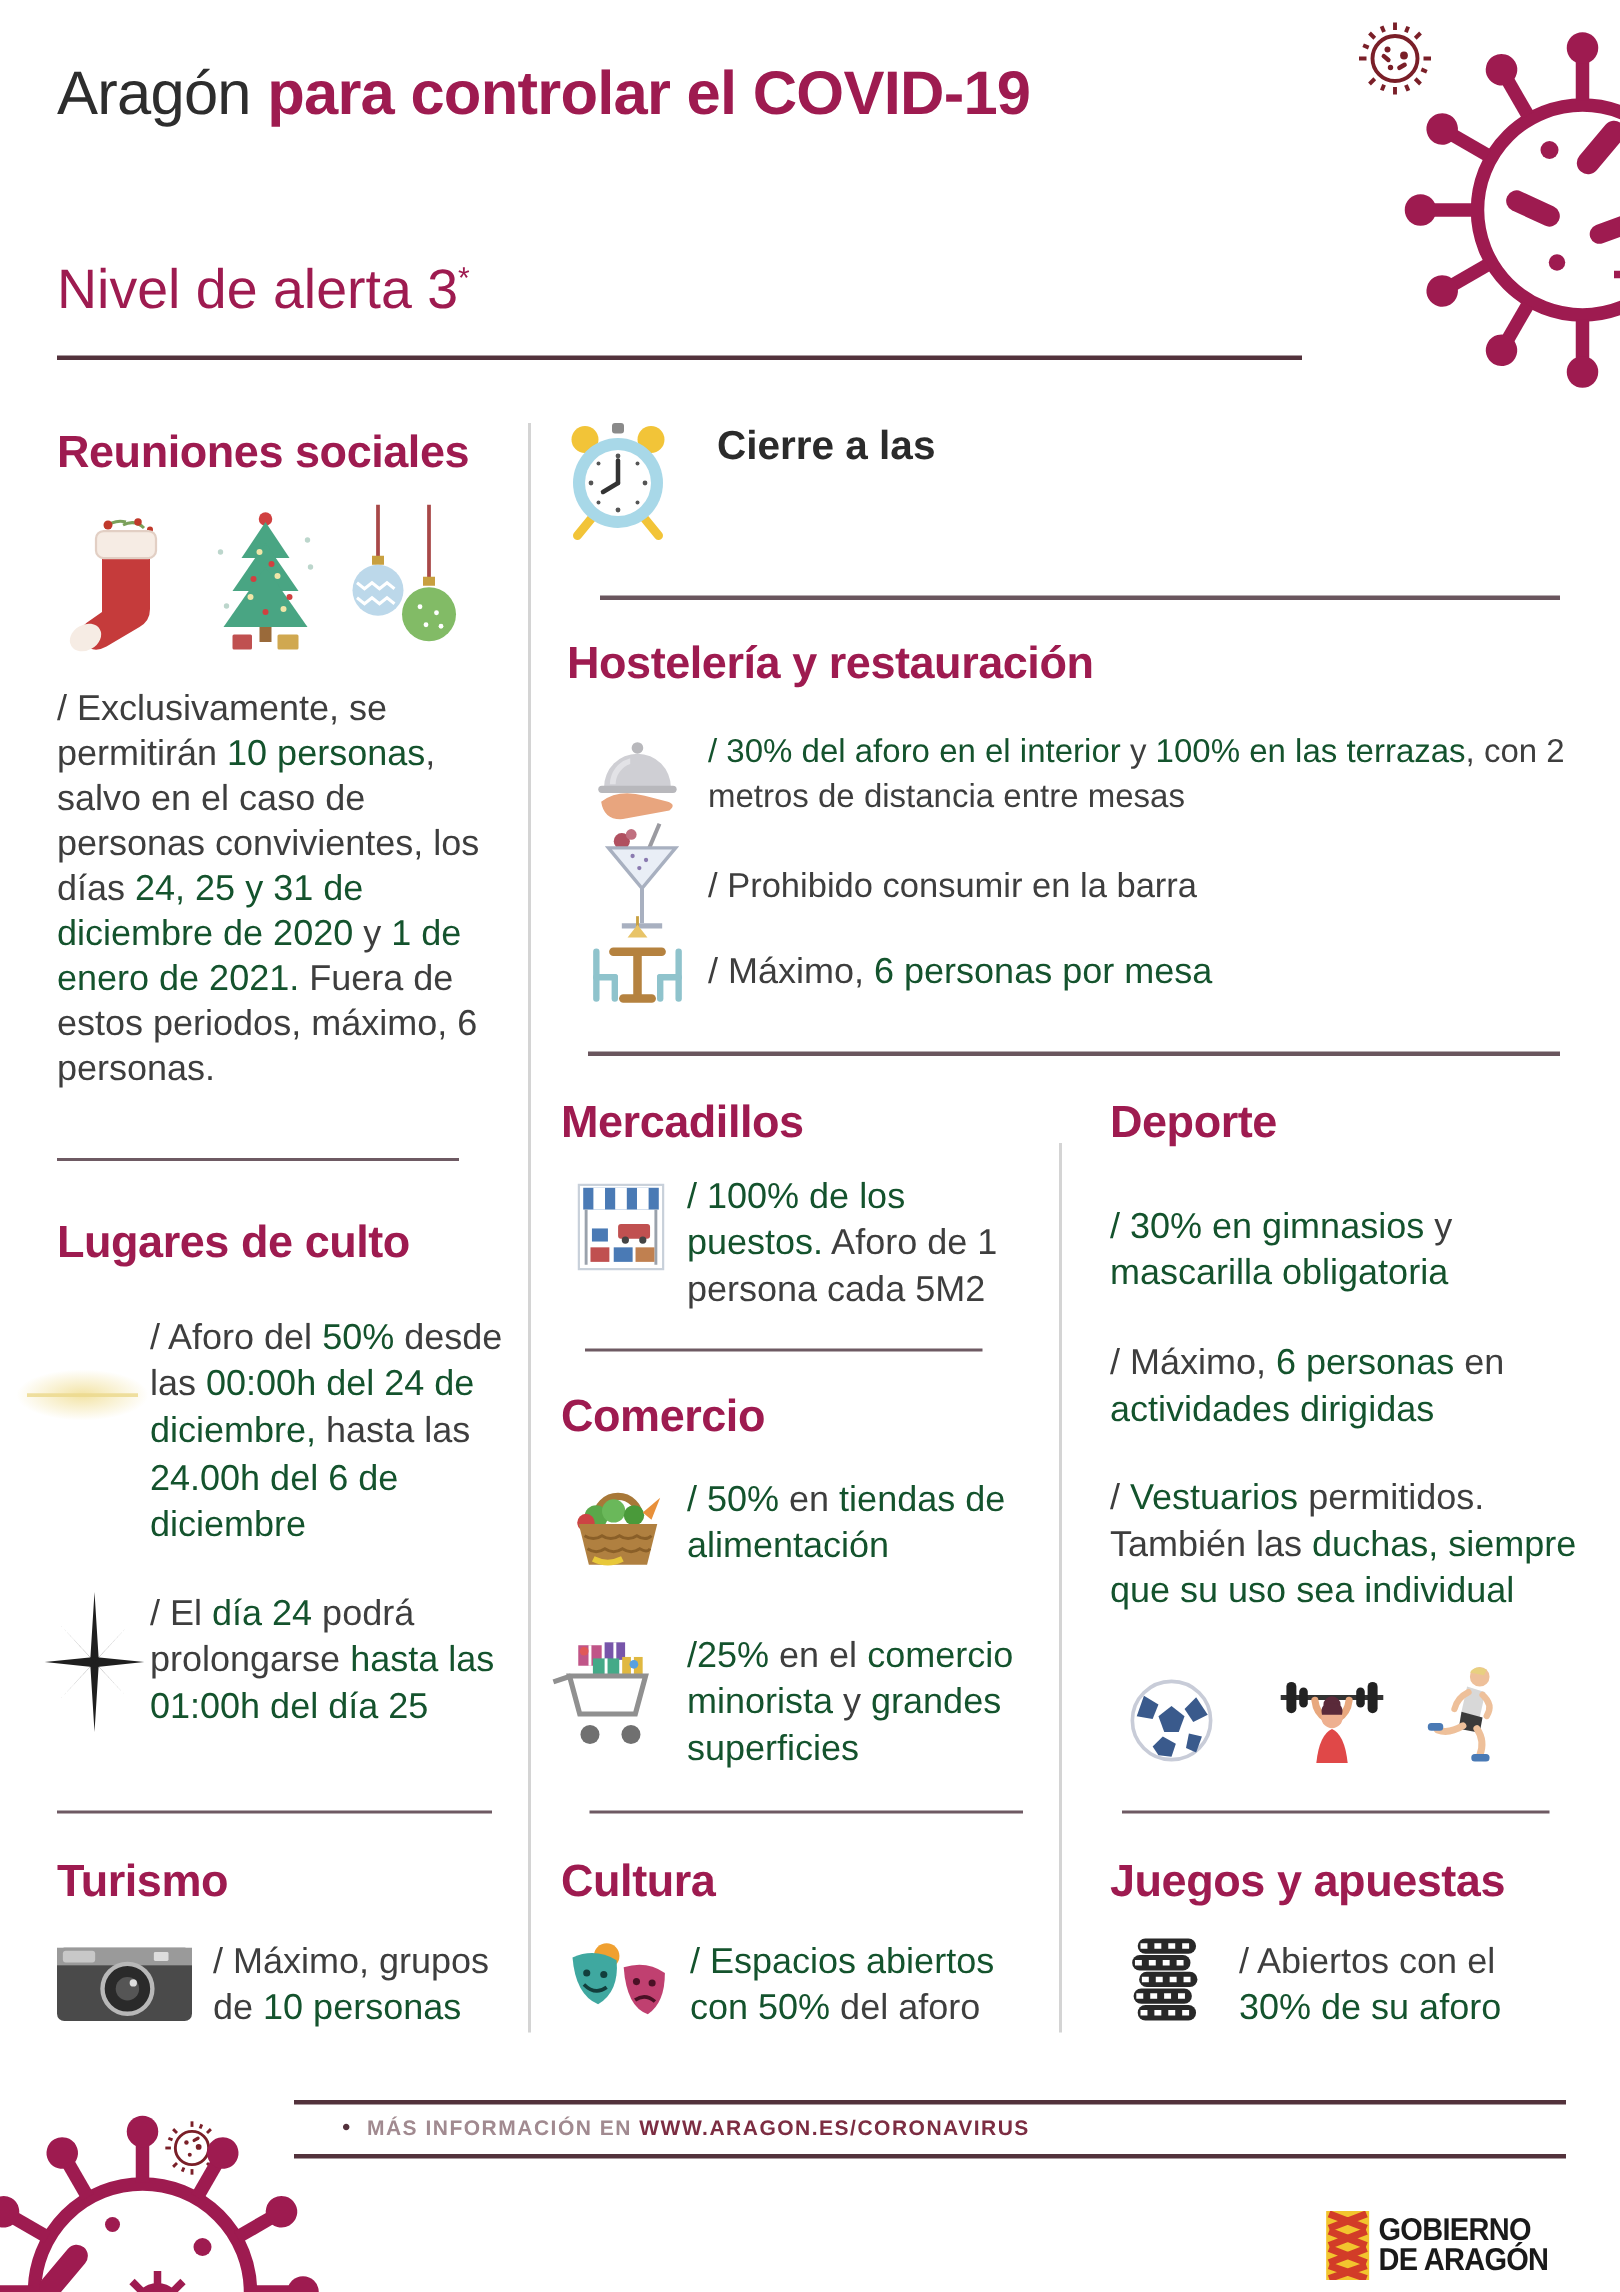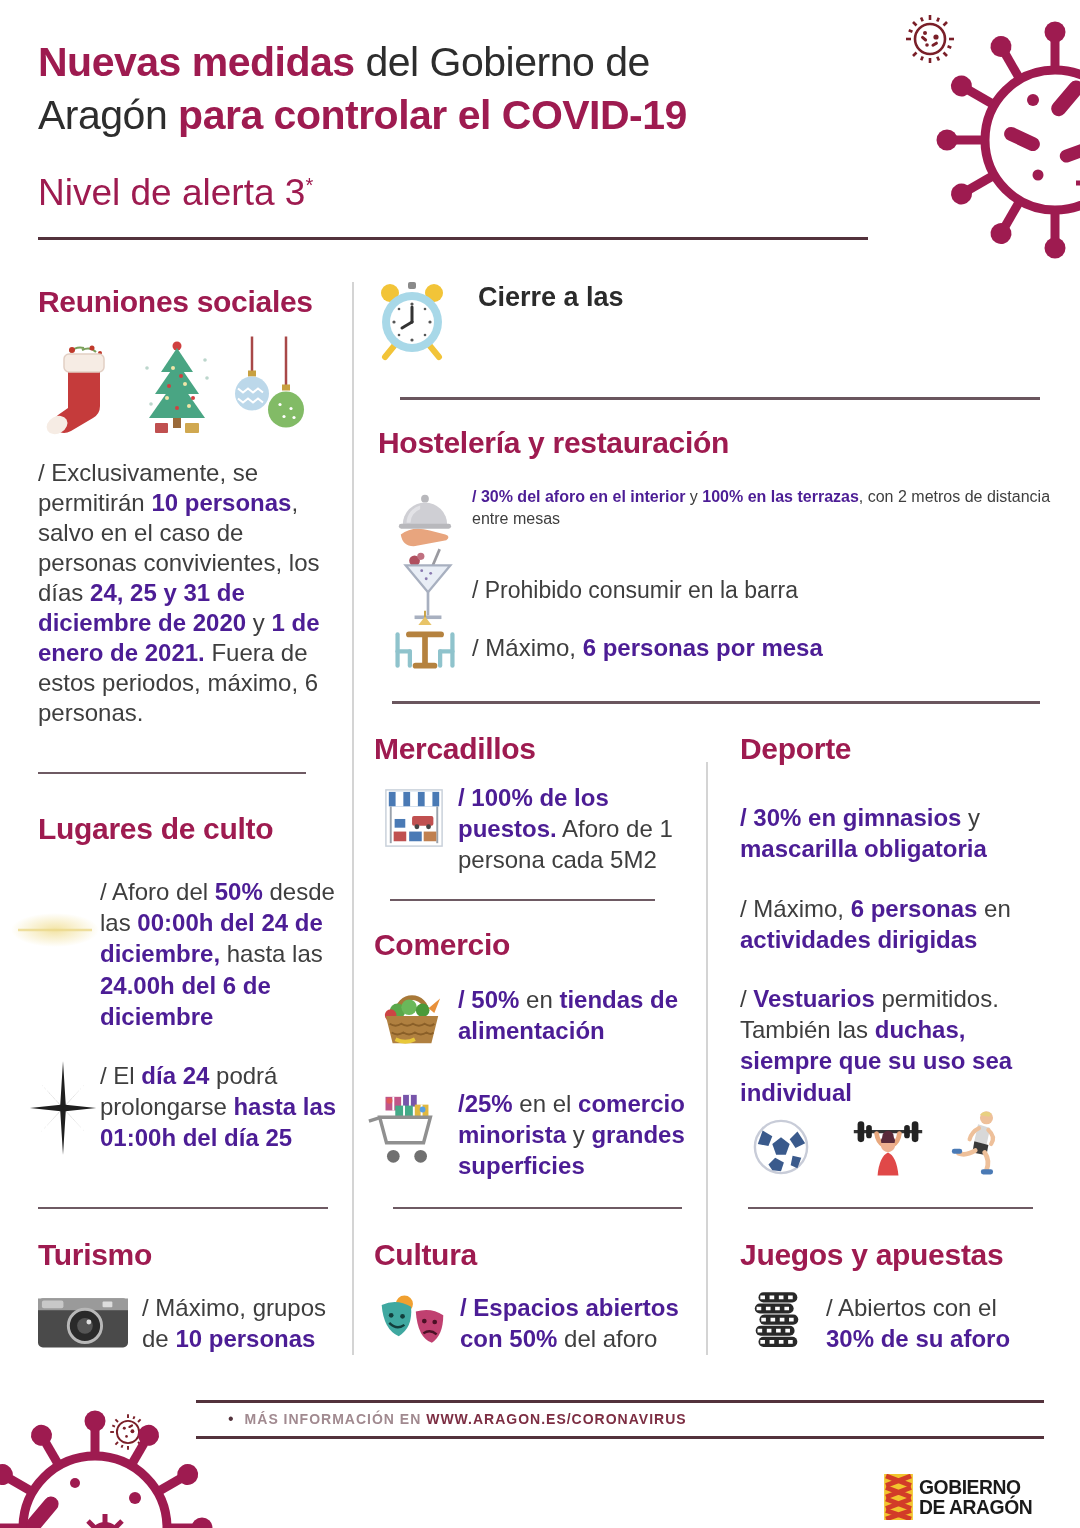--- a/index.html
+++ b/index.html
@@ -4,21 +4,21 @@
 <style>
   html,body{margin:0;padding:0;background:#e9e9e9;}
   .page{
     position:relative;width:1080px;height:1528px;margin:0 auto;
     background:#ffffff;overflow:hidden;
     font-family:"Liberation Sans", sans-serif;color:#3e3e3e;
   }
   .abs{position:absolute;}
   .h2{font-weight:bold;color:#9e1b50;font-size:30px;letter-spacing:-0.3px;}
   .rt{line-height:1.3;}
-  .rt .b{font-weight:bold;color:#4c1d95;}
+  .rt .b{font-weight:normal;color:#14532d;}
   .rt .acc{font-weight:bold;color:#9e1b50;}
   .title{font-size:41px;line-height:1.2;letter-spacing:-0.5px;color:#2d2d2d;font-weight:500;}
   .alert{font-size:37px;color:#9e1b50;}
   .alert sup{font-size:20px;}
   .orden{font-size:20px;font-style:italic;font-weight:bold;color:#3a3a3a;letter-spacing:-0.2px;}
   .rule{background:#53323c;height:3px;}
   .midrule{background:#6a565e;height:2.5px;}
   .shortrule{background:#6e5a63;height:2px;}
   .vdiv{background:#d4d4d4;width:2px;}
   .cierre1{font-size:27px;font-weight:bold;color:#2b2b2b;}
@@ -95,21 +95,20 @@
         <circle cx="168" cy="168" r="15"></circle>
         <line x1="168" y1="146" x2="168" y2="190" stroke="#9e1b50" stroke-width="5"></line>
         <line x1="146" y1="168" x2="190" y2="168" stroke="#9e1b50" stroke-width="5"></line>
         <line x1="153" y1="153" x2="183" y2="183" stroke="#9e1b50" stroke-width="5"></line>
         <line x1="183" y1="153" x2="153" y2="183" stroke="#9e1b50" stroke-width="5"></line>
       </g>
     </g>
   </svg>
 
   <div class="abs title" style="left:38px;top:36px;width:780px;">
-    <div class="rt"><span class="acc">Nuevas medidas</span><span> del Gobierno de</span></div>
     <div class="rt"><span>Aragón </span><span class="acc">para controlar el COVID-19</span></div>
   </div>
 
   <div class="abs alert" style="left:38px;top:172px;"><span>Nivel de alerta 3</span><sup>*</sup></div>
 
   <div class="abs rule" style="left:38px;top:237px;width:830px;"></div>
 
   <div class="abs vdiv" style="left:352px;top:282px;height:1073px;"></div>
   <div class="abs vdiv" style="left:706px;top:762px;height:593px;"></div>
 
@@ -229,21 +228,21 @@
 
   <div class="abs h2" style="left:378px;top:426px;">Hostelería y restauración</div>
 
   <svg class="abs" style="left:393px;top:488px;" width="62" height="60" viewBox="0 0 64 62">
     <path d="M8,48 q12,-9 30,-4 l16,4 q6,2 1,6 l-32,6 q-13,1 -15,-12" fill="#e8a57e"></path>
     <circle cx="33" cy="11" r="4" fill="#b8b8bc"></circle>
     <path d="M10,38 a23,23 0 0 1 46,0 z" fill="#cfcfd4"></path>
     <path d="M14,36 a19,19 0 0 1 14,-18 l0,4 a15,15 0 0 0 -10,14 z" fill="#e2e2e6"></path>
     <rect x="6" y="37" width="54" height="5" rx="2.5" fill="#b8b8bc"></rect>
   </svg>
-  <div class="abs rt" style="left:472px;top:486px;width:580px;font-size:16px;line-height:1.35;"><span class="b">/ 30% del aforo en el interior</span><span> y </span><span class="b">100% en las terrazas</span><span>, con 2 metros de distancia entre mesas</span></div>
+  <div class="abs rt" style="left:472px;top:486px;width:580px;font-size:22px;line-height:1.35;"><span class="b">/ 30% del aforo en el interior</span><span> y </span><span class="b">100% en las terrazas</span><span>, con 2 metros de distancia entre mesas</span></div>
 
   <svg class="abs" style="left:402px;top:542px;" width="52" height="86" viewBox="0 0 58 88">
     <line x1="42" y1="4" x2="31" y2="30" stroke="#9a9aa0" stroke-width="3"></line>
     <circle cx="14" cy="17" r="6" fill="#b05060"></circle>
       <circle cx="21" cy="12" r="4" fill="#c07080"></circle>
     <polygon points="4,22 54,22 29,52" fill="#e9eef6" stroke="#a8b0c0" stroke-width="2.5"></polygon>
     <g fill="#8a7ab0">
         <circle cx="22" cy="28" r="1.6"></circle>
         <circle cx="32" cy="31" r="1.6"></circle>
         <circle cx="27" cy="37" r="1.6"></circle>

